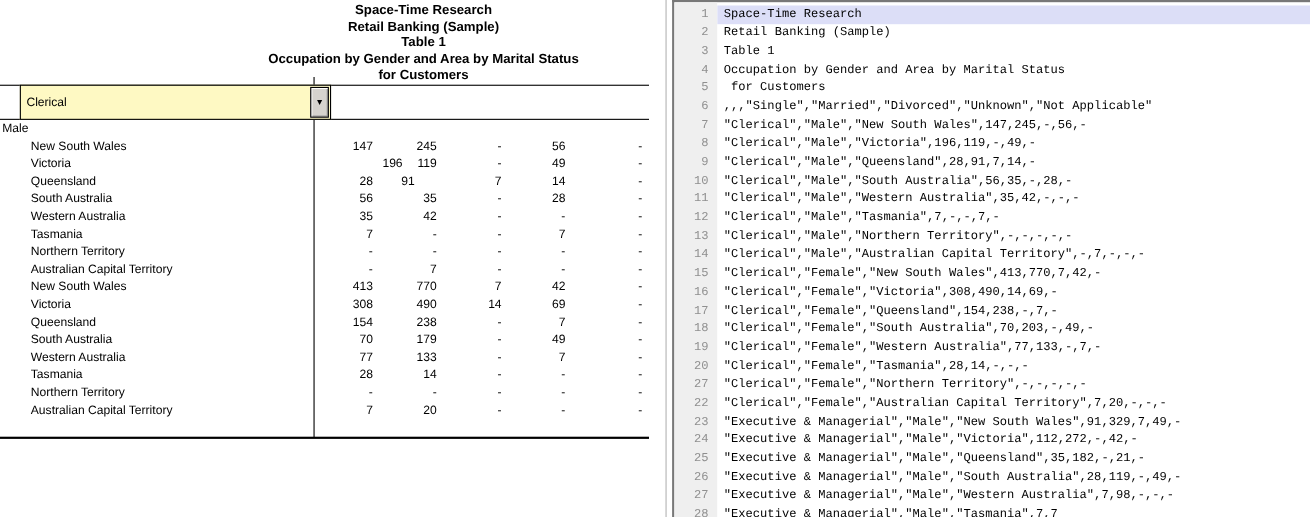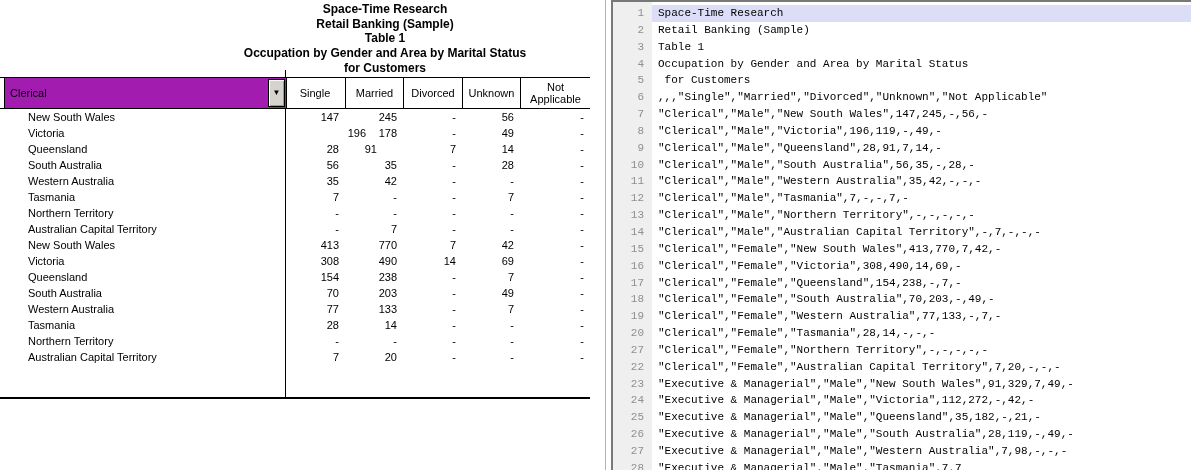--- a/index.html
+++ b/index.html
@@ -9,21 +9,21 @@
   
   .left-panel { position: absolute; left: 0; top: 0; width: 604px; height: 470px; background: #fff; overflow: hidden; }
   .titles { position: absolute; left: 0; top: 2px; width: 770px; text-align: center;
             font-weight: bold; font-size: 12px; line-height: 14.7px; color: #000; }
   .hline { position: absolute; background: #000; height: 1px; }
   .vline { position: absolute; background: #000; width: 1px; }
   .header-row { position: absolute; left: 0; top: 77px; height: 32px; width: 590px; }
   .col-head { position: absolute; top: 0; height: 32px; display: flex; align-items: center; justify-content: center;
               text-align: center; font-size: 11px; line-height: 12px; color: #000; border-left: 1px solid #000; }
   .col-head.first { border-left: none; }
-  .combobox { position: absolute; left: 4px; top: 77px; width: 283px; height: 32px; background: #a21caf;
+  .combobox { position: absolute; left: 18px; top: 77px; width: 283px; height: 32px; background: #fef9c3;
               border: 1px solid #000; }
   .combobox-value { position: absolute; left: 5px; top: 0; height: 100%; display: flex; align-items: center;
                     font-size: 11px; color: #000; }
   .combobox-btn { position: absolute; right: 1px; top: 1px; bottom: 1px; width: 17px; background: #d6d3ce;
                   border: 1px solid #000; box-shadow: inset 1px 1px 0 #fff, inset -1px -1px 0 #9a9a9a;
                   display: flex; align-items: center; justify-content: center; }
   .combobox-btn span { font-size: 8px; color: #000; line-height: 8px; }
   .tbody { position: absolute; left: 0; top: 109px; width: 590px; }
   .trow { position: relative; height: 16px; font-size: 11px; color: #000; }
   .trow .rlabel { position: absolute; left: 28px; top: 2px; white-space: nowrap; }
@@ -61,41 +61,37 @@
   <div class="vline" style="left:285px; top:70px; height:328px;"></div>
   <div class="hline" style="left:0; top:397px; width:590px; height:2px;"></div>
 
   <div class="combobox">
     <div class="combobox-value">Clerical</div>
     <div class="combobox-btn">
       <span>▼</span>
     </div>
   </div>
 
-  <div class="header-row">
-      <div class="col-head first" style="left: 285px; width: 60px;">Single</div>
-      <div class="col-head" style="left: 345px; width: 58px;">Married</div>
-      <div class="col-head" style="left: 403px; width: 59px;">Divorced</div>
-      <div class="col-head" style="left: 462px; width: 58px;">Unknown</div>
-      <div class="col-head" style="left: 520px; width: 70px;">Not Applicable</div>
-    </div>
 
   <div class="tbody">
+      <div class="trow">
+        <div class="glabel">Male</div>
+      </div>
       <div class="trow">
         <div class="rlabel">New South Wales</div>
         <div class="cell" style="left: 285px; width: 60px;">147</div>
         <div class="cell" style="left: 345px; width: 58px;">245</div>
         <div class="cell" style="left: 403px; width: 59px;">-</div>
         <div class="cell" style="left: 462px; width: 58px;">56</div>
         <div class="cell" style="left: 520px; width: 70px;">-</div>
       </div>
       <div class="trow">
         <div class="rlabel">Victoria</div>
         <div class="cell" style="left: 285px; width: 60px; margin-left: 27px;">196</div>
-        <div class="cell" style="left: 345px; width: 58px;">178</div>
+        <div class="cell" style="left: 345px; width: 58px;">119</div>
         <div class="cell" style="left: 403px; width: 59px;">-</div>
         <div class="cell" style="left: 462px; width: 58px;">49</div>
         <div class="cell" style="left: 520px; width: 70px;">-</div>
       </div>
       <div class="trow">
         <div class="rlabel">Queensland</div>
         <div class="cell" style="left: 285px; width: 60px;">28</div>
         <div class="cell" style="left: 325px; width: 58px;">91</div>
         <div class="cell" style="left: 403px; width: 59px;">7</div>
         <div class="cell" style="left: 462px; width: 58px;">14</div>
@@ -161,21 +157,21 @@
         <div class="rlabel">Queensland</div>
         <div class="cell" style="left: 285px; width: 60px;">154</div>
         <div class="cell" style="left: 345px; width: 58px;">238</div>
         <div class="cell" style="left: 403px; width: 59px;">-</div>
         <div class="cell" style="left: 462px; width: 58px;">7</div>
         <div class="cell" style="left: 520px; width: 70px;">-</div>
       </div>
       <div class="trow">
         <div class="rlabel">South Australia</div>
         <div class="cell" style="left: 285px; width: 60px;">70</div>
-        <div class="cell" style="left: 345px; width: 58px;">203</div>
+        <div class="cell" style="left: 345px; width: 58px;">179</div>
         <div class="cell" style="left: 403px; width: 59px;">-</div>
         <div class="cell" style="left: 462px; width: 58px;">49</div>
         <div class="cell" style="left: 520px; width: 70px;">-</div>
       </div>
       <div class="trow">
         <div class="rlabel">Western Australia</div>
         <div class="cell" style="left: 285px; width: 60px;">77</div>
         <div class="cell" style="left: 345px; width: 58px;">133</div>
         <div class="cell" style="left: 403px; width: 59px;">-</div>
         <div class="cell" style="left: 462px; width: 58px;">7</div>

